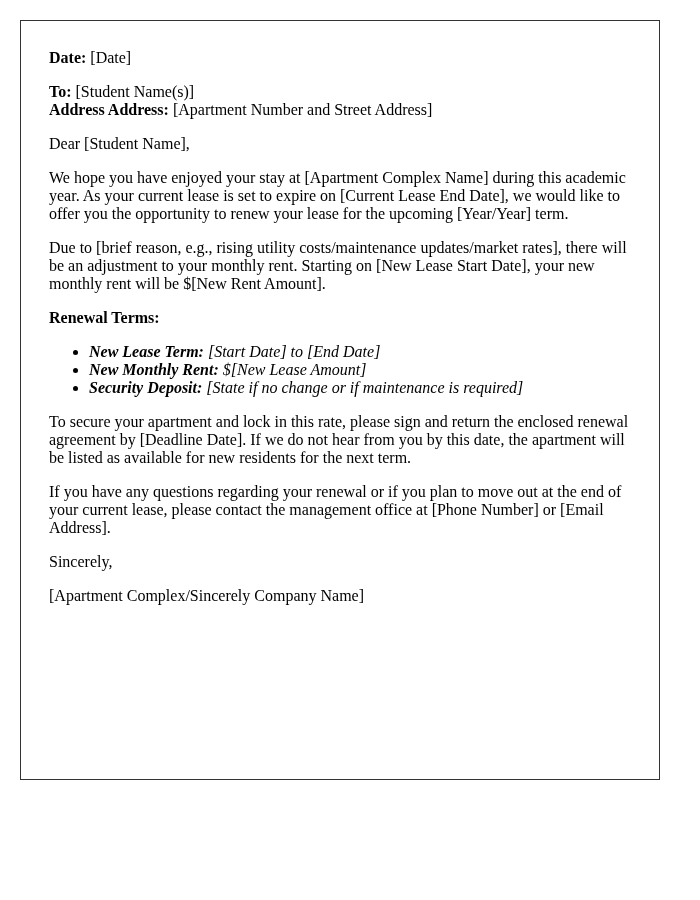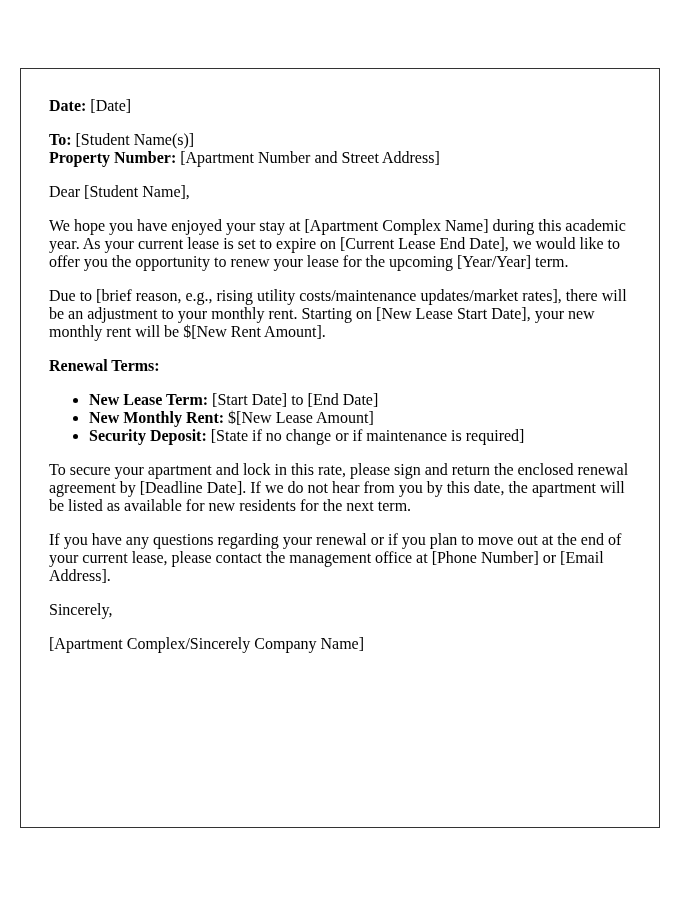--- a/index.html
+++ b/index.html
@@ -18,59 +18,59 @@
     }
     .letter {
       position: absolute;
       left: 20px;
       top: 20px;
       width: 640px;
       height: 760px;
       border: 1px solid #333333;
       box-sizing: border-box;
       padding: 28px 28px 0 28px;
-      margin-top: 48px;
     }
     p {
       margin: 0 0 16px 0;
     }
     .block {
       margin: 0 0 16px 0;
     }
     .block .line {
       display: block;
     }
     b {
       font-weight: bold;
     }
     ul {
       margin: 0 0 16px 0;
       padding: 0 0 0 40px;
       list-style: disc;
+      font-style: italic;
     }
     li {
       margin: 0;
     }
     .section-heading {
       margin: 0 0 16px 0;
       font-weight: bold;
     }
   </style>
 </head>
 <body>
 
 <div class="letter">
 
   <p>
     <b>Date:</b><span> [Date]</span>
   </p>
 
   <div class="block">
     <span class="line"><b>To:</b><span> [Student Name(s)]</span></span>
-    <span class="line"><b>Property Number:</b><span> [Apartment Number and Street Address]</span></span>
+    <span class="line"><b>Address Address:</b><span> [Apartment Number and Street Address]</span></span>
   </div>
 
   <p>Dear [Student Name],</p>
 
   <p>We hope you have enjoyed your stay at [Apartment Complex Name] during this academic year. As your current lease is set to expire on [Current Lease End Date], we would like to offer you the opportunity to renew your lease for the upcoming [Year/Year] term.</p>
 
   <p>Due to [brief reason, e.g., rising utility costs/maintenance updates/market rates], there will be an adjustment to your monthly rent. Starting on [New Lease Start Date], your new monthly rent will be $[New Rent Amount].</p>
 
   <p class="section-heading">Renewal Terms:</p>
 

